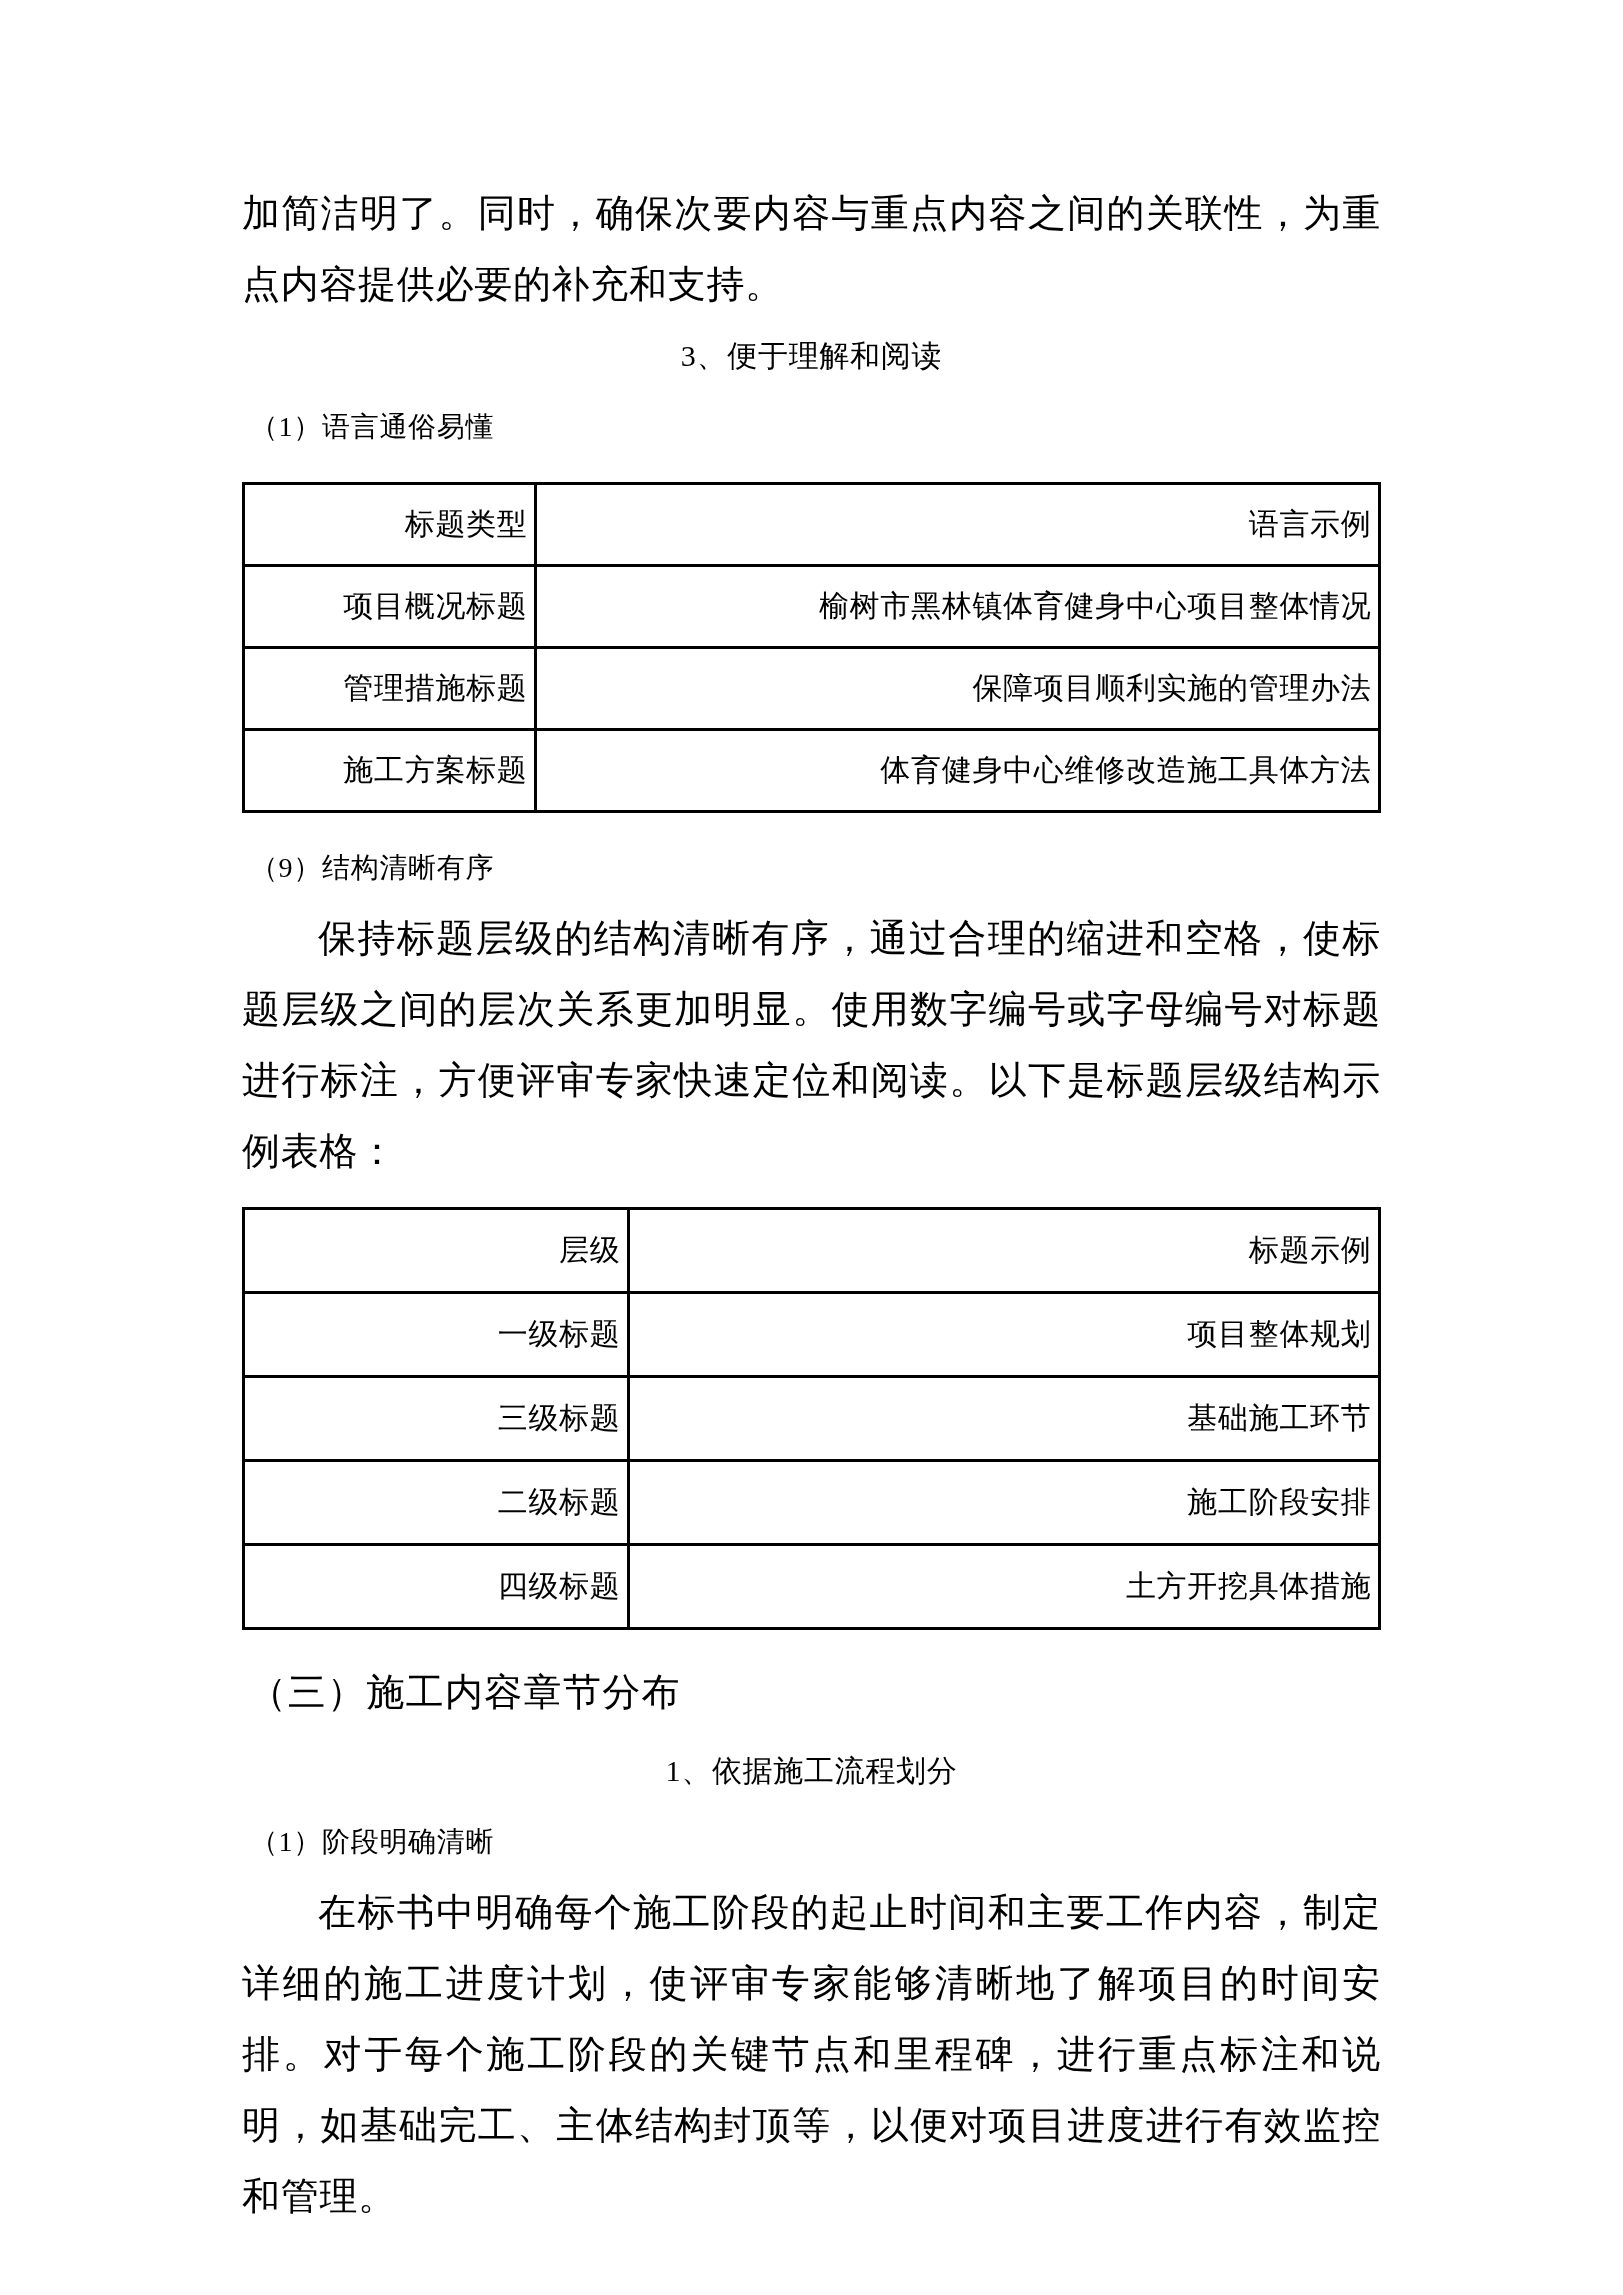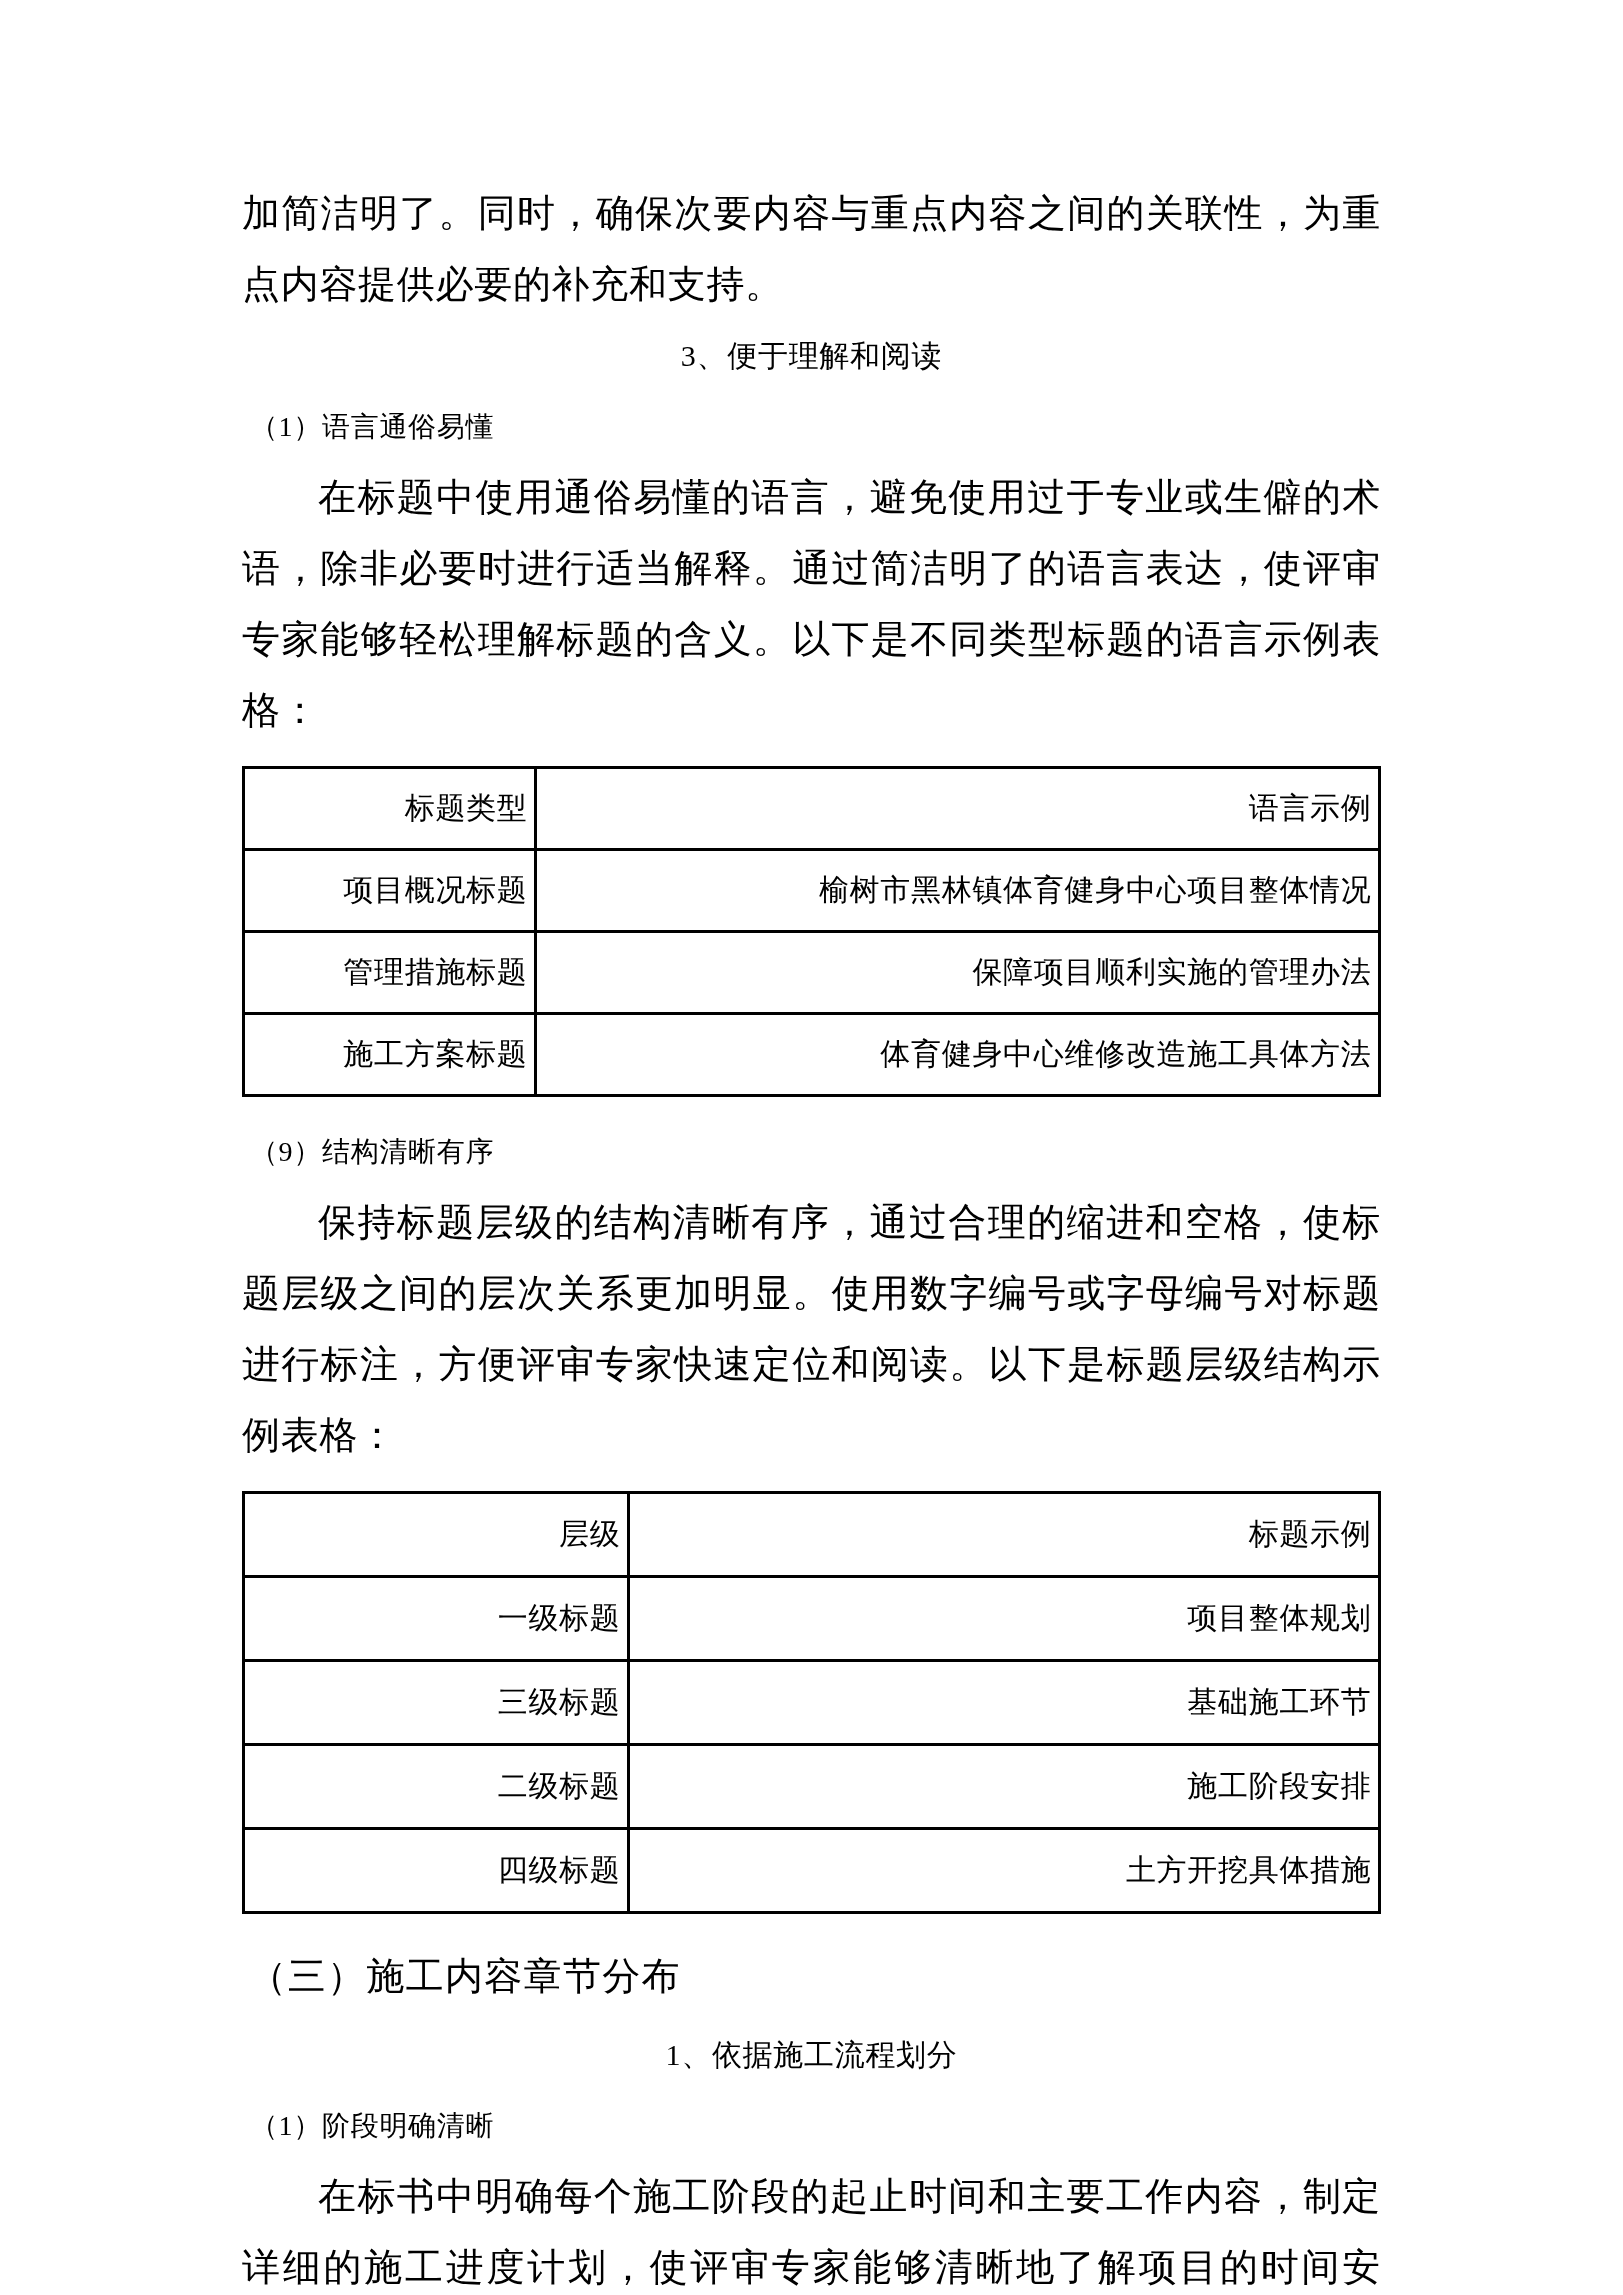--- a/index.html
+++ b/index.html
@@ -66,21 +66,20 @@
 <body>
 
 <div class="page">
 
   <p class="body-text">加简洁明了。同时，确保次要内容与重点内容之间的关联性，为重点内容提供必要的补充和支持。</p>
 
   <h3 class="heading-level-num">3、便于理解和阅读</h3>
 
   <h4 class="heading-paren">（1）语言通俗易懂</h4>
 
-  <p class="body-text indent-first">在标题中使用通俗易懂的语言，避免使用过于专业或生僻的术语，除非必要时进行适当解释。通过简洁明了的语言表达，使评审专家能够轻松理解标题的含义。以下是不同类型标题的语言示例表格：</p>
 
   <table class="doc-table t-language">
     <thead>
       <tr>
         <th class="col-narrow-1">标题类型</th>
         <th>语言示例</th>
       </tr>
     </thead>
     <tbody>
       <tr>

